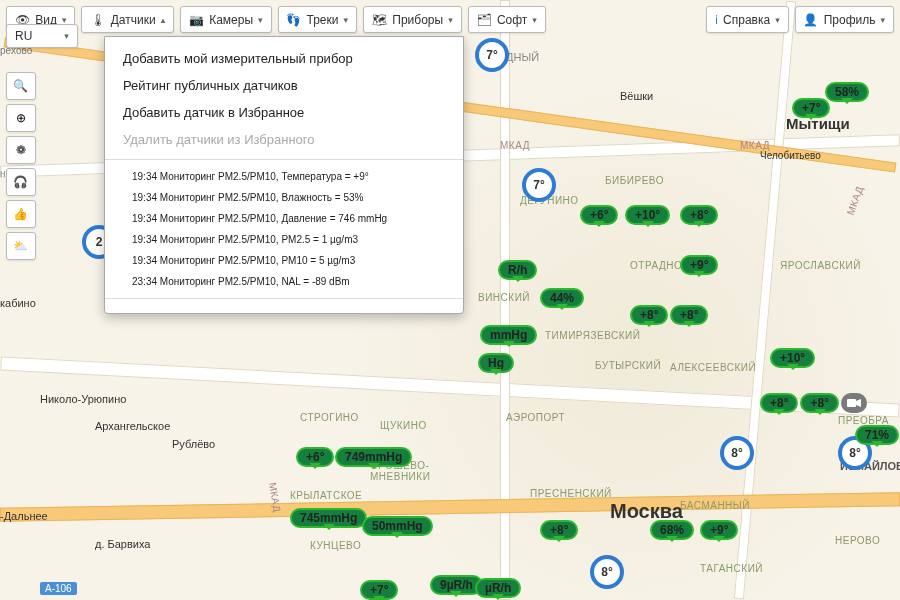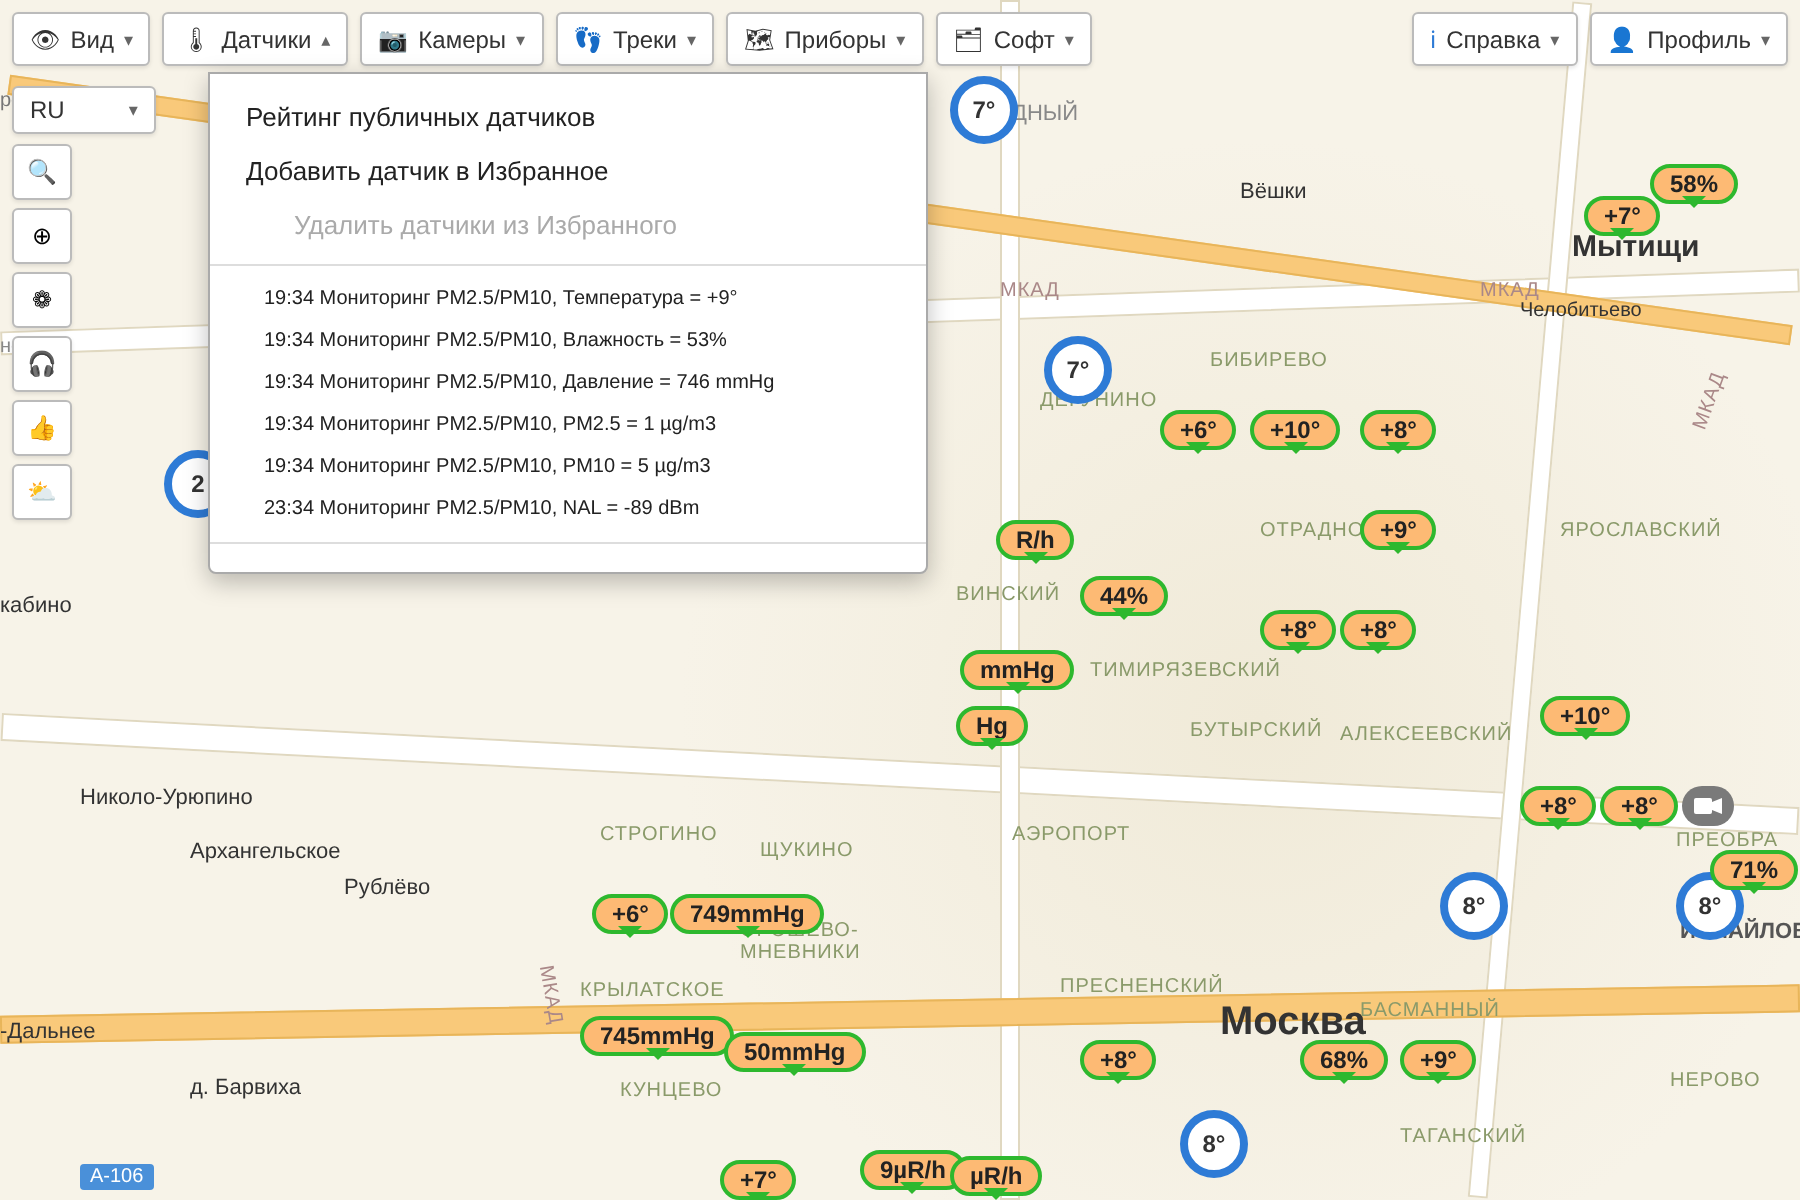--- a/index.html
+++ b/index.html
@@ -17,33 +17,33 @@
   .road.r4 { top:0; left:760px; width:10px; height:600px; transform:rotate(5deg); }
   .road.r5 { top:500px; left:0; width:900px; height:14px; transform:rotate(-1deg); background:#f9c97a; border-color:#e8b55a;}
   .road.r6 { top:100px; left:0; width:900px; height:10px; transform:rotate(8deg); background:#f9c97a; border-color:#e8b55a;}
   .district { position:absolute; color:#8a9a6a; font-size:10px; text-transform:uppercase; letter-spacing:0.5px; pointer-events:none; }
   .city-label { position:absolute; color:#333; font-weight:bold; pointer-events:none; }
   
   .toolbar { position:absolute; top:6px; left:6px; right:6px; display:flex; gap:6px; z-index:20; flex-wrap:wrap; }
   .tb-btn { background:#fff; border:1px solid #bbb; border-radius:3px; padding:4px 8px; display:flex; align-items:center; gap:5px; cursor:pointer; font-size:12px; color:#333; box-shadow:0 1px 2px rgba(0,0,0,0.1); }
   .tb-btn .chev { font-size:9px; color:#666; }
   
-  .lang-sel { position:absolute; top:43px; left:6px; z-index:20;gap:32px; }
+  .lang-sel { position:absolute; top:24px; left:6px; z-index:20;gap:32px; }
   .side-tools { position:absolute; top:72px; left:6px; z-index:20; display:flex; flex-direction:column; gap:4px; }
   .side-btn { width:30px; height:28px; background:#fff; border:1px solid #bbb; border-radius:3px; display:flex; align-items:center; justify-content:center; cursor:pointer; box-shadow:0 1px 2px rgba(0,0,0,0.1); }
   
   .dropdown { position:absolute; top:36px; left:104px; width:360px; background:#fff; border:1px solid #aaa; border-radius:0 0 4px 4px; box-shadow:0 4px 12px rgba(0,0,0,0.25); z-index:30; padding:8px 0; }
   .dd-item { padding:6px 18px; font-size:13px; color:#222; cursor:pointer; }
-  .dd-item.disabled { color:#aaa; cursor:default;margin-left:24px; }
+  .dd-item.disabled { color:#aaa; cursor:default; }
   .dd-sep { height:1px; background:#ddd; margin:6px 0; }
   .dd-log { padding:5px 27px; font-size:10px; color:#222; }
   .dd-footer { padding:8px 18px 4px; font-size:13px; font-style:italic; color:#666; }
   
   .marker { position:absolute; z-index:10; }
-  .pin { background:#fdba74; border:2px solid #2eb82e; border-radius:12px; padding:1px 8px; font-size:12px; font-weight:bold; color:#222; position:relative; white-space:nowrap; }
+  .pin { background:#15803d; border:2px solid #2eb82e; border-radius:12px; padding:1px 8px; font-size:12px; font-weight:bold; color:#222; position:relative; white-space:nowrap; }
   .pin::after { content:""; position:absolute; bottom:-10px; left:50%; transform:translateX(-50%); border:6px solid transparent; border-top-color:#2eb82e; }
   .circle { width:34px; height:34px; border:4px solid #2e7bd6; border-radius:50%; background:#fff; display:flex; align-items:center; justify-content:center; font-size:12px; font-weight:bold; color:#333; }
   .mark-group { display:flex; gap:2px; }
   .cam-badge { background:#7a7a7a; border-radius:10px; padding:2px 6px; display:flex; align-items:center; }
   .cam-badge svg { width:14px; height:10px; }
 </style>
 </head>
 <body>
 
 <div class="map-bg">
@@ -262,20 +262,21 @@
     </div>
   <div class="side-btn">
       <span style="color:#e8a33d">👍</span>
     </div>
   <div class="side-btn">
       <span>⛅</span>
     </div>
 </div>
 
 <div class="dropdown">
+  <div class="dd-item">Добавить мой измерительный прибор</div>
   <div class="dd-item">Рейтинг публичных датчиков</div>
   <div class="dd-item">Добавить датчик в Избранное</div>
   <div class="dd-item disabled">Удалить датчики из Избранного</div>
   <div class="dd-sep"></div>
   <div class="dd-log">19:34 Мониторинг PM2.5/PM10, Температура = +9°</div>
   <div class="dd-log">19:34 Мониторинг PM2.5/PM10, Влажность = 53%</div>
   <div class="dd-log">19:34 Мониторинг PM2.5/PM10, Давление = 746 mmHg</div>
   <div class="dd-log">19:34 Мониторинг PM2.5/PM10, PM2.5 = 1 µg/m3</div>
   <div class="dd-log">19:34 Мониторинг PM2.5/PM10, PM10 = 5 µg/m3</div>
   <div class="dd-log">23:34 Мониторинг PM2.5/PM10, NAL = -89 dBm</div>

